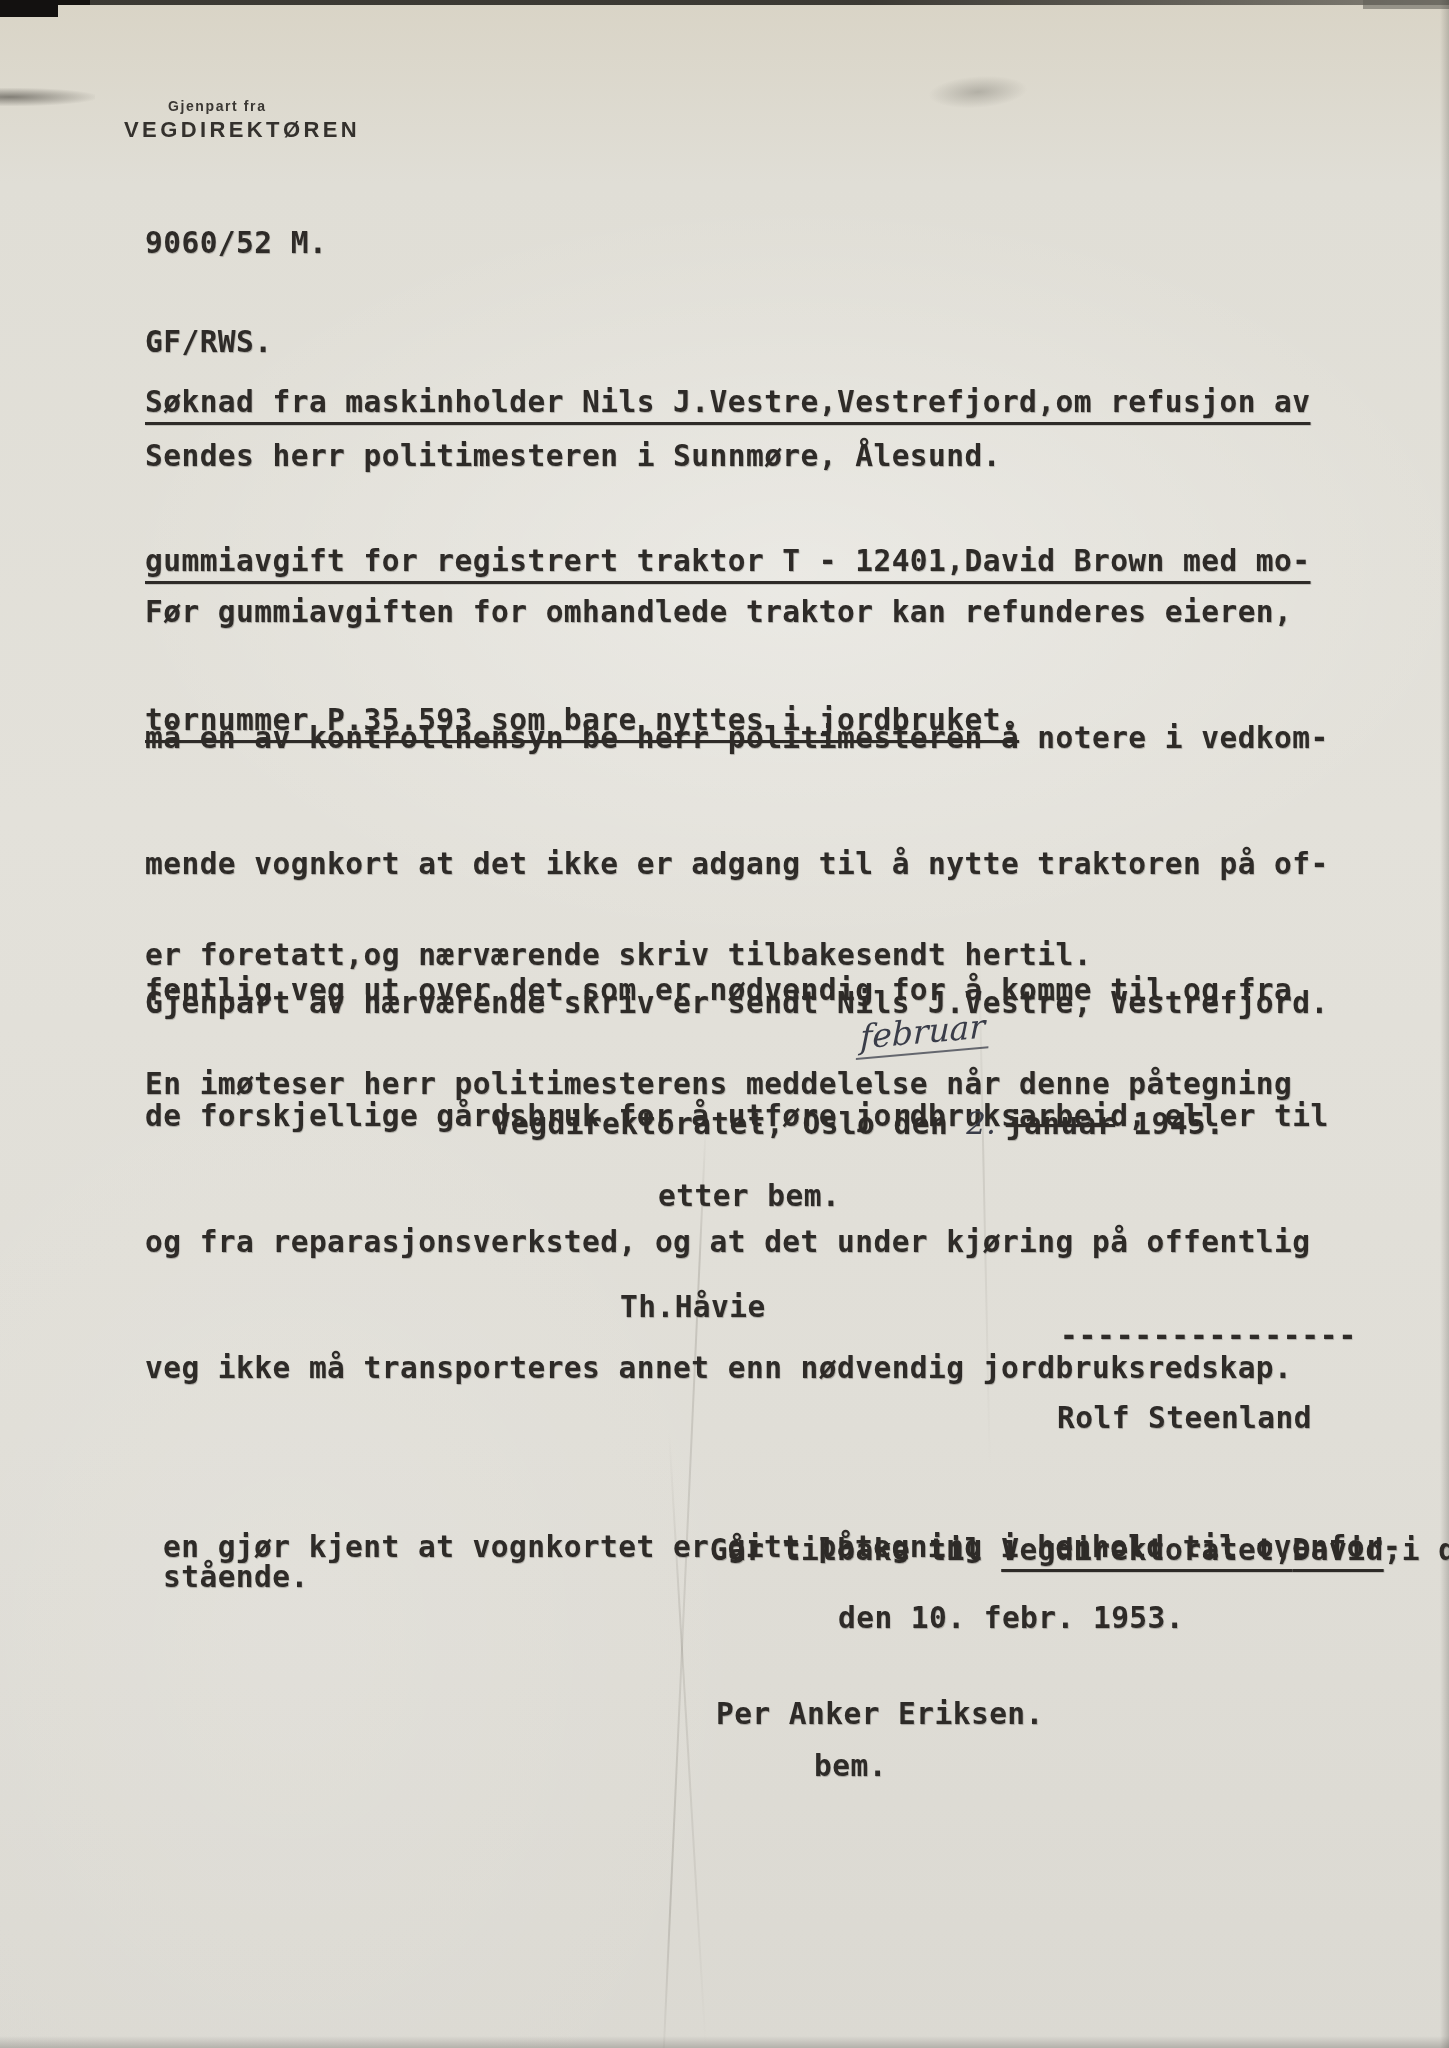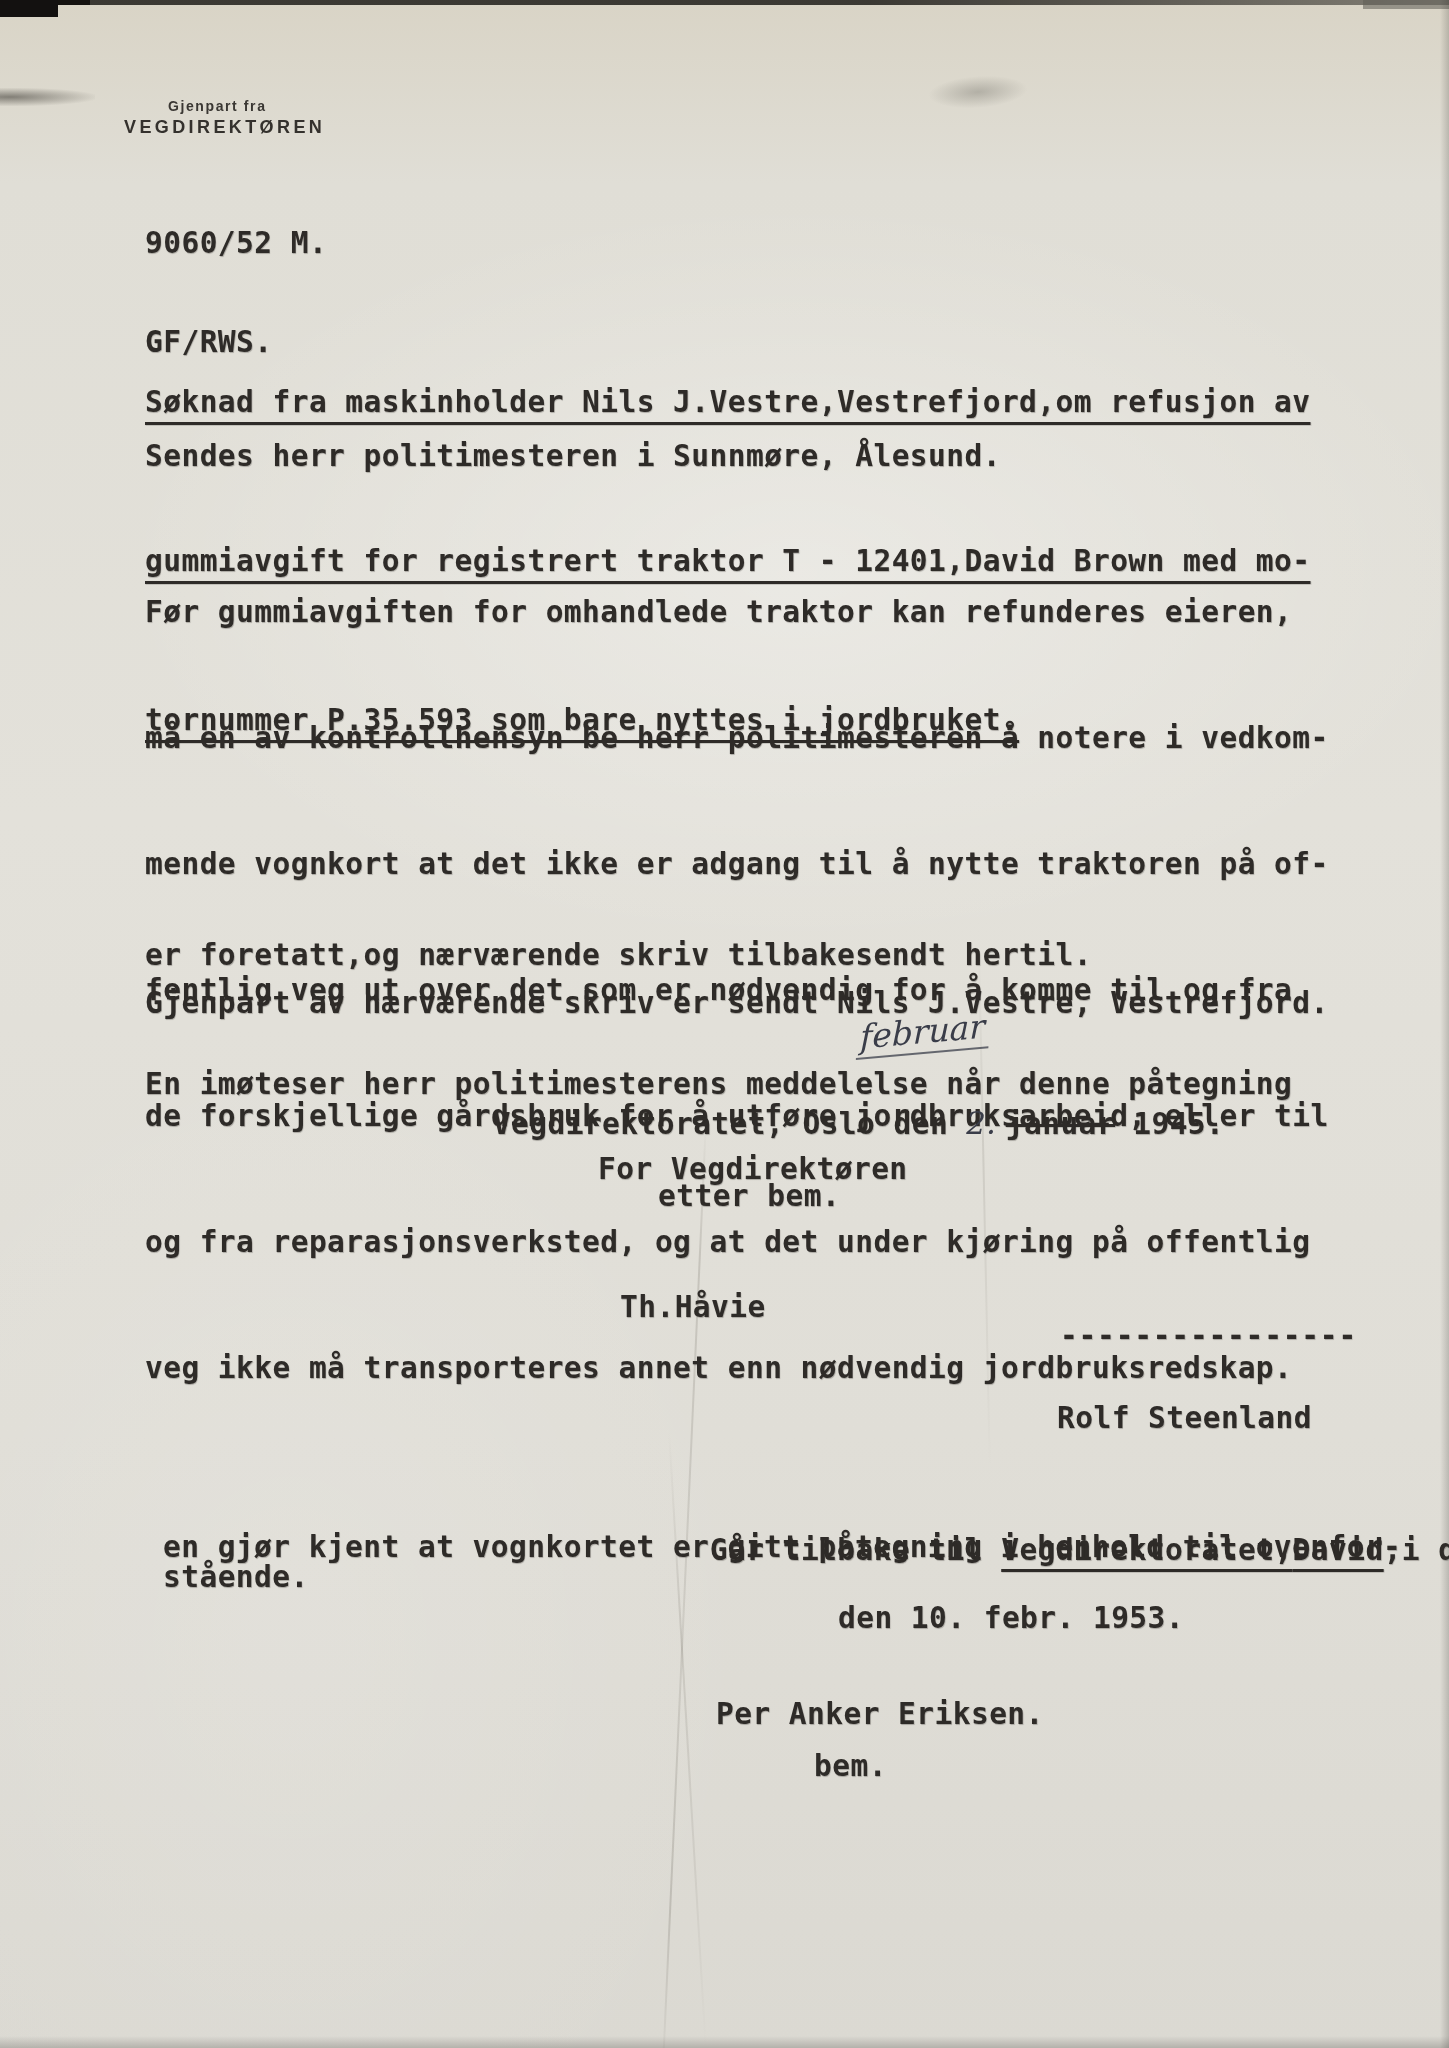--- a/index.html
+++ b/index.html
@@ -25,21 +25,21 @@
     white-space:pre;
   }
   .lh-small{
     position:absolute;
     font-family:"Liberation Sans", sans-serif;
     font-weight:700;font-size:14px;letter-spacing:1.6px;color:#3a3733;
   }
   .lh-big{
     position:absolute;
     font-family:"Liberation Sans", sans-serif;
-    font-weight:700;font-size:18px;letter-spacing:3.4px;color:#34312d;
+    font-weight:700;font-size:22px;letter-spacing:3.4px;color:#34312d;
   }
   .u{ text-decoration:underline; text-decoration-thickness:2.5px; text-underline-offset:9px; }
   .subject div{ text-decoration:underline; text-decoration-thickness:2.5px; text-underline-offset:10px; }
   .subject{ line-height:53px; }
   .ref{ line-height:33px; }
   .p2{ line-height:43px; }
   .struck{ text-decoration:line-through; text-decoration-thickness:3px; }
   .hand-inline{
     font-family:"DejaVu Serif", serif;
     font-style:italic;font-weight:400;
@@ -120,21 +120,20 @@
     <div>En imøteser herr politimesterens meddelelse når denne påtegning</div>
   </div>
 
   <div class="typed" style="left:145px;top:982px;">Gjenpart av nærværende skriv er sendt Nils J.Vestre, Vestrefjord.</div>
 
   <div class="typed" style="left:420px;top:1060px;">
     <span>Vegdirektoratet, Oslo den </span><span class="hand-inline">2. </span><span class="struck">januar</span><span> 1945.</span>
   </div>
   <div class="hand-float" style="left:856px;top:1012px;">februar</div>
 
-  <div class="typed" style="left:598px;top:1148px;">For Vegdirektøren</div>
   <div class="typed" style="left:658px;top:1175px;">etter bem.</div>
   <div class="typed" style="left:620px;top:1286px;">Th.Håvie</div>
   <div class="typed" style="left:1060px;top:1315px;letter-spacing:0.8px;">----------------</div>
   <div class="typed" style="left:1057px;top:1397px;">Rolf Steenland</div>
 
   <div class="typed" style="left:637px;top:1487px;">
     <span>Går tilbake til </span><span class="u">Vegdirektoratet,</span><span class="u">David</span><span>,i det</span>
   </div>
   <div class="typed" style="left:163px;top:1526px;">en gjør kjent at vognkortet er gitt påtegning i henhold til ovenfor-</div>
   <div class="typed" style="left:163px;top:1556px;">stående.</div>

